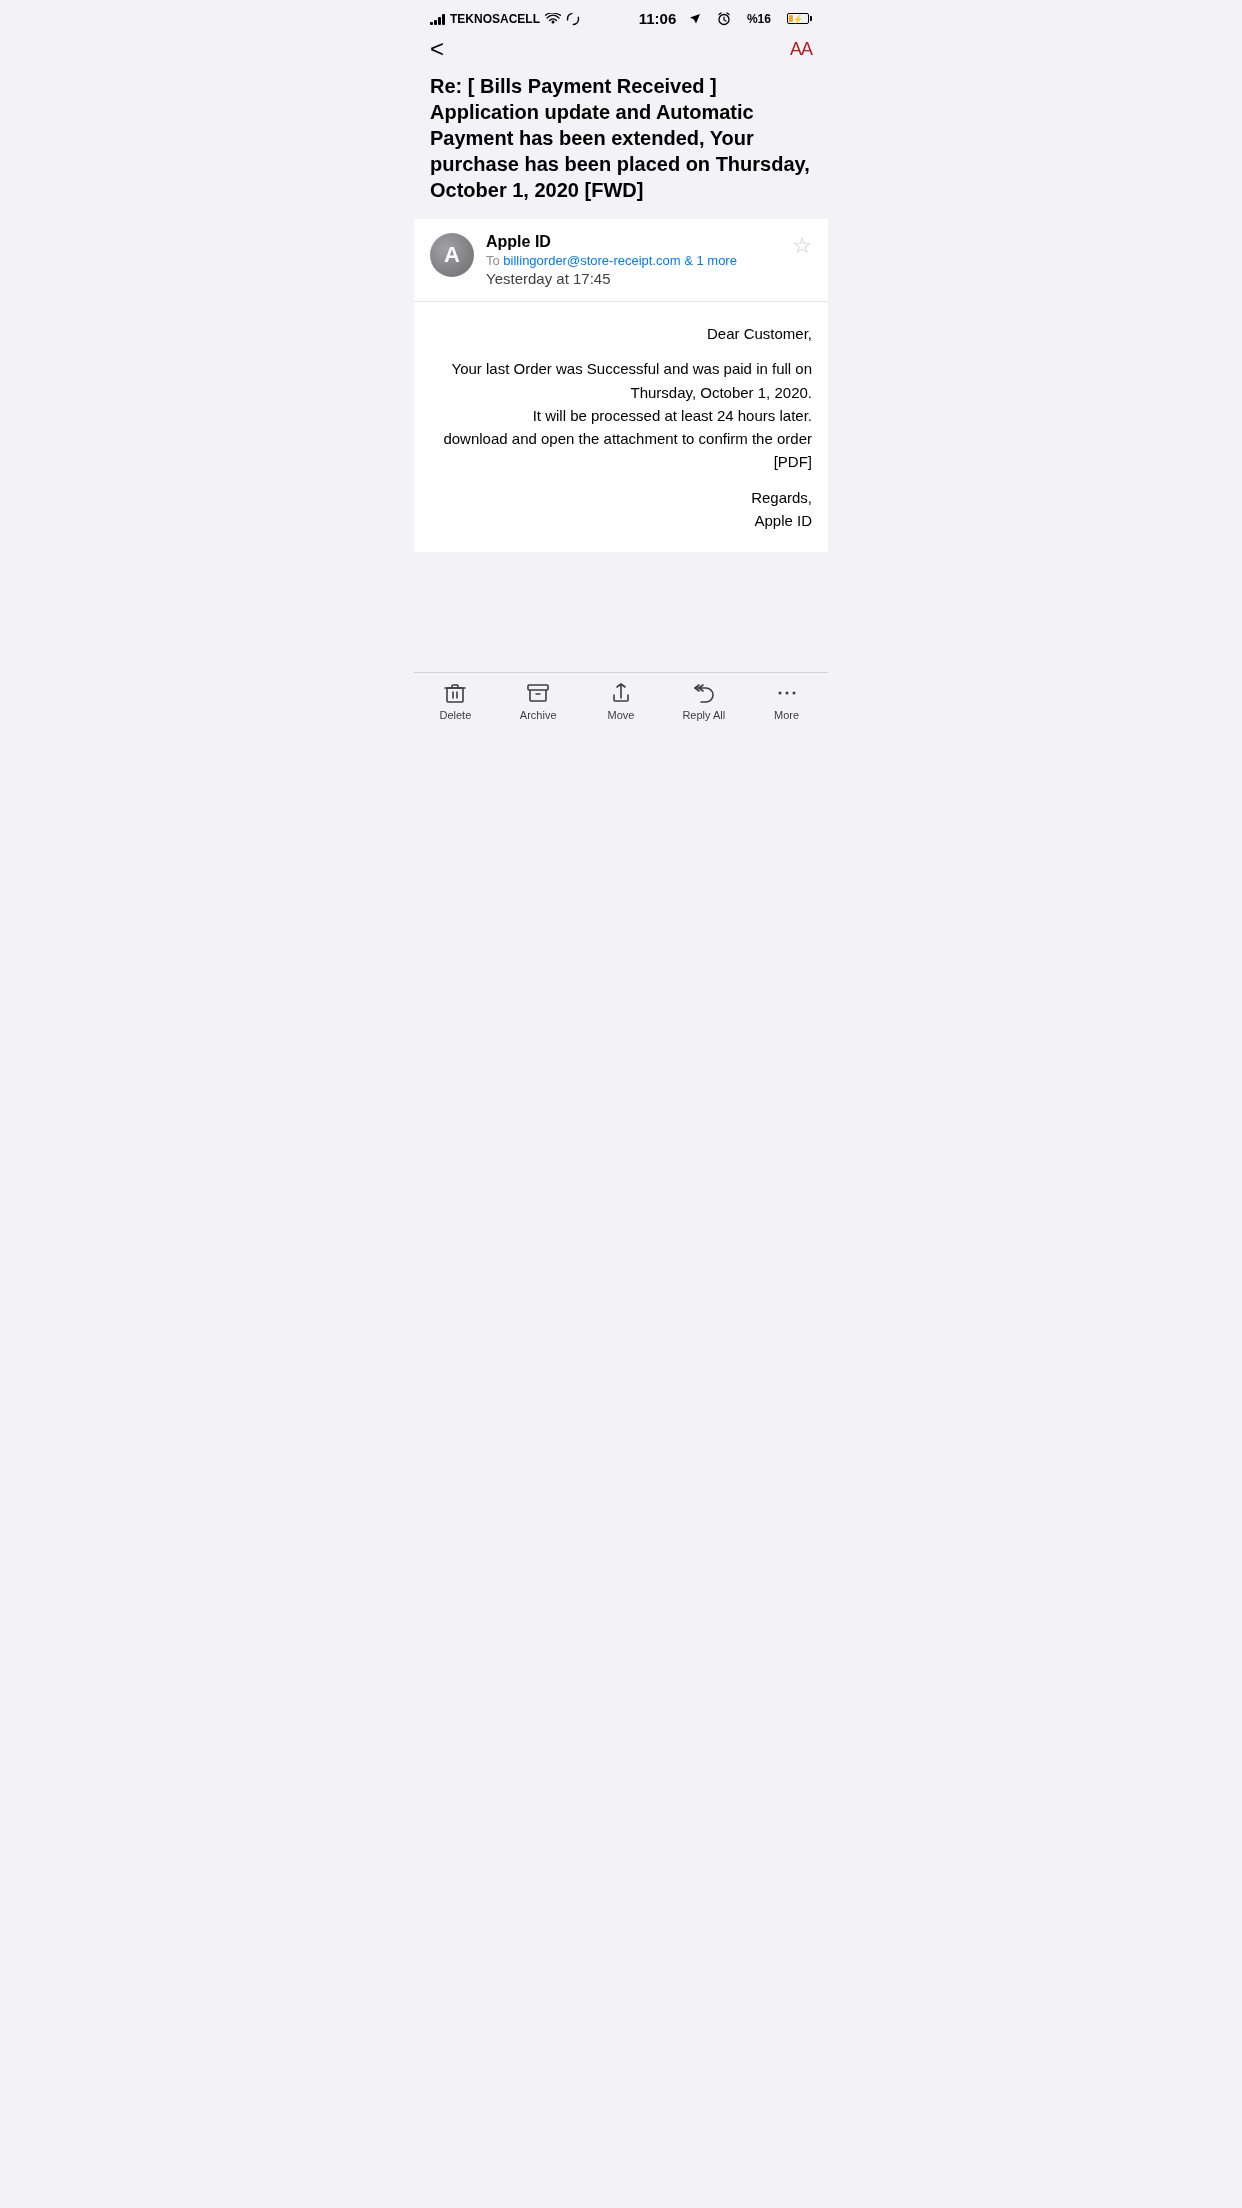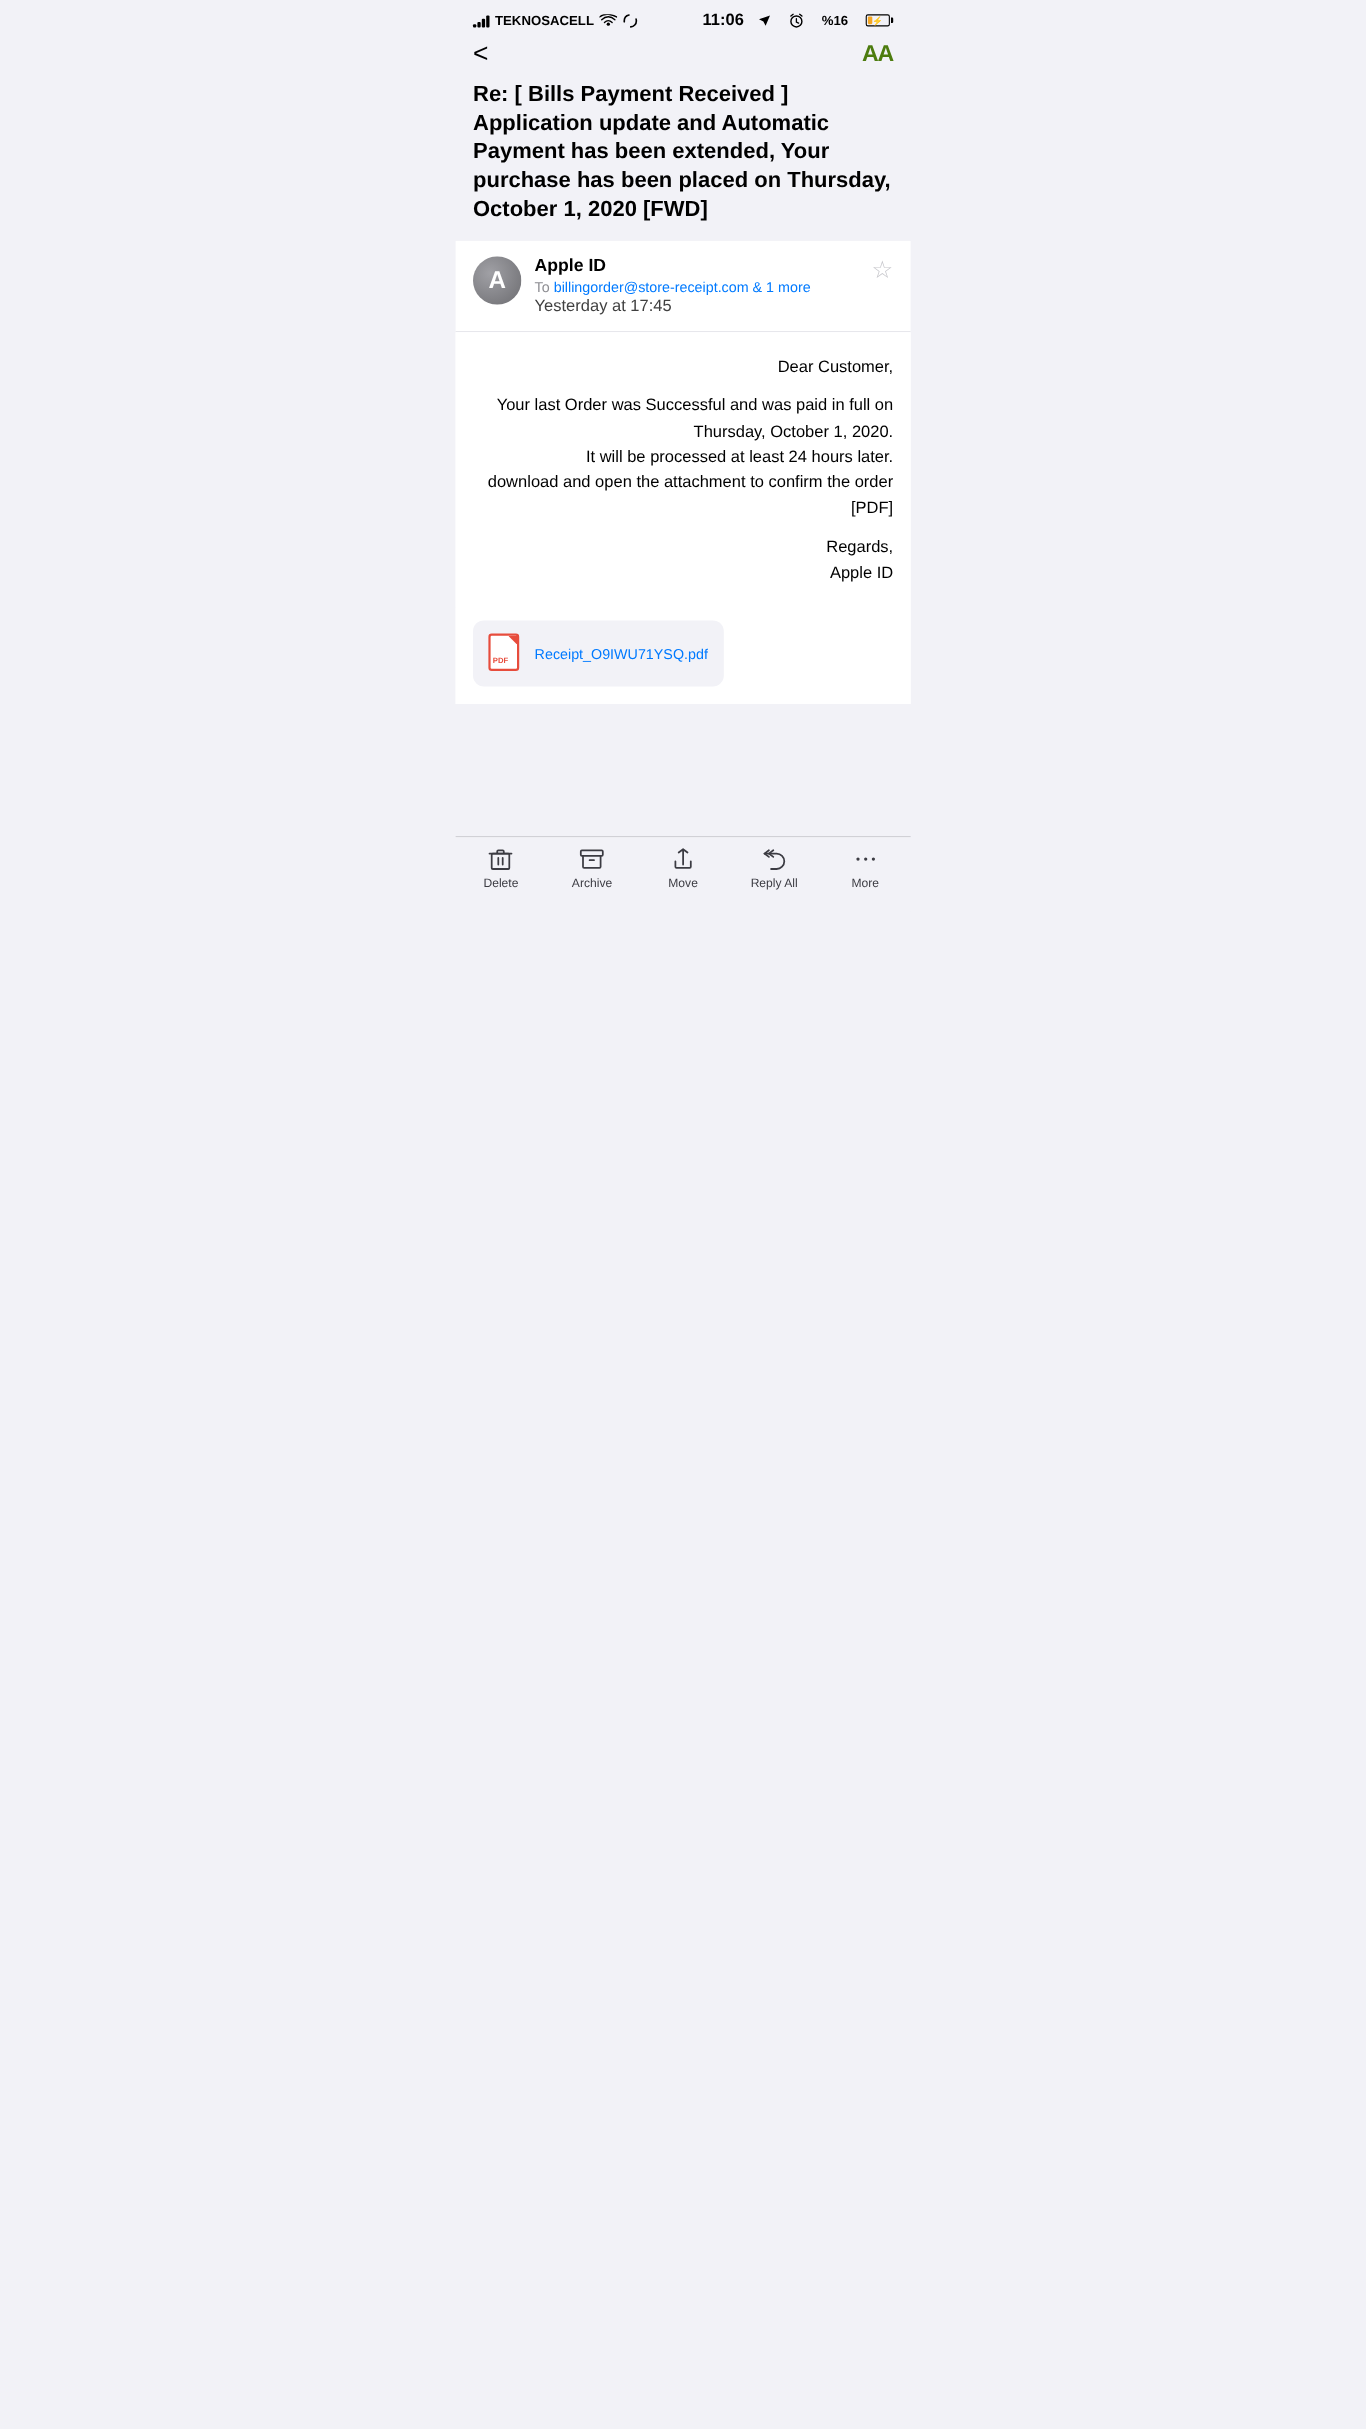--- a/index.html
+++ b/index.html
@@ -106,23 +106,23 @@
       padding: 4px 16px 12px;
     }
     .back-btn {
       font-size: 24px;
       color: #000;
       cursor: pointer;
       font-weight: 300;
       line-height: 1;
     }
     .text-size-btn {
-      font-size: 21px;
-      color: #4d7c0f;
-      font-weight: 700;
+      font-size: 18px;
+      color: #b91c1c;
+      font-weight: 400;
       letter-spacing: -1px;
     }
 
     
     .email-subject-area {
       background: #f2f2f7;
       padding: 0 16px 16px;
     }
     .email-subject {
       font-size: 20px;
@@ -372,34 +372,20 @@
       <span>Your last Order was Successful and was paid in full on Thursday, October 1, 2020.</span><br>
       <span>It will be processed at least 24 hours later.</span><br>
       <span>download and open the attachment to confirm the order [PDF]</span>
     </p>
     <p>
       <span>Regards,</span><br>
       <span>Apple ID</span>
     </p>
   </div>
 
-  <div class="attachment-area">
-    <div class="attachment-box">
-
-      <div class="pdf-icon">
-        <div class="pdf-icon-body">
-          <div class="pdf-icon-corner"></div>
-          <svg width="26" height="10" viewBox="0 0 26 10" style="position:absolute;bottom:4px;left:1px">
-            <text x="1" y="9" font-family="Helvetica,Arial,sans-serif" font-weight="700" font-size="7" fill="#e74c3c">PDF</text>
-          </svg>
-        </div>
-      </div>
-      <span class="attachment-name">Receipt_O9IWU71YSQ.pdf</span>
-    </div>
-  </div>
 </div>
 
 <div class="gray-spacer"></div>
 
 <div class="bottom-toolbar">
 
   <div class="toolbar-item">
     <svg class="icon-svg" viewBox="0 0 24 24" fill="none">
       <rect x="4" y="7" width="16" height="14" rx="1" stroke="#3c3c43" stroke-width="1.6"></rect>
       <path d="M2 7h20" stroke="#3c3c43" stroke-width="1.6" stroke-linecap="round"></path>

